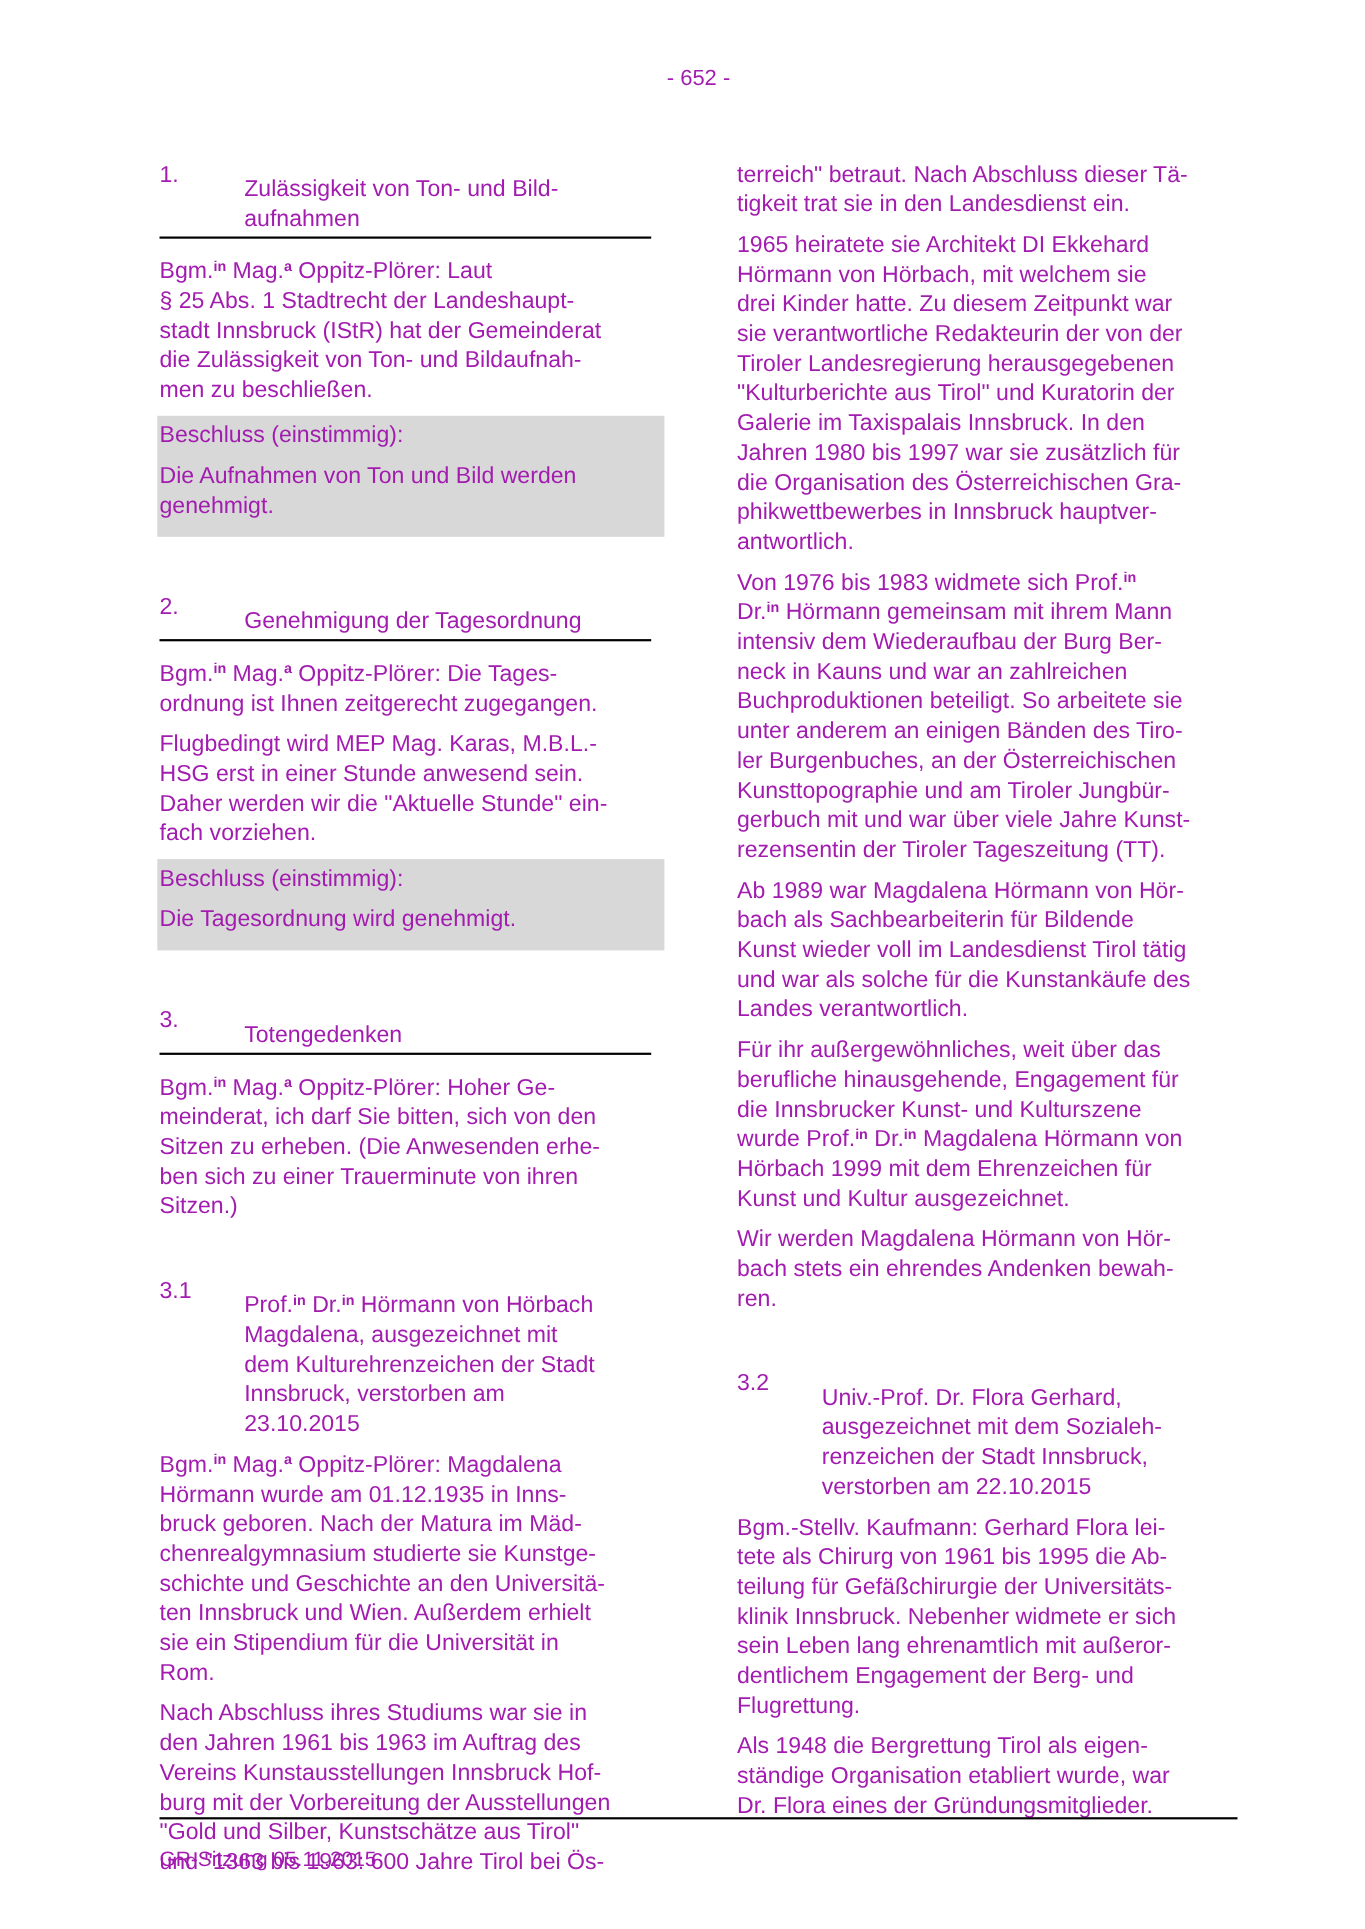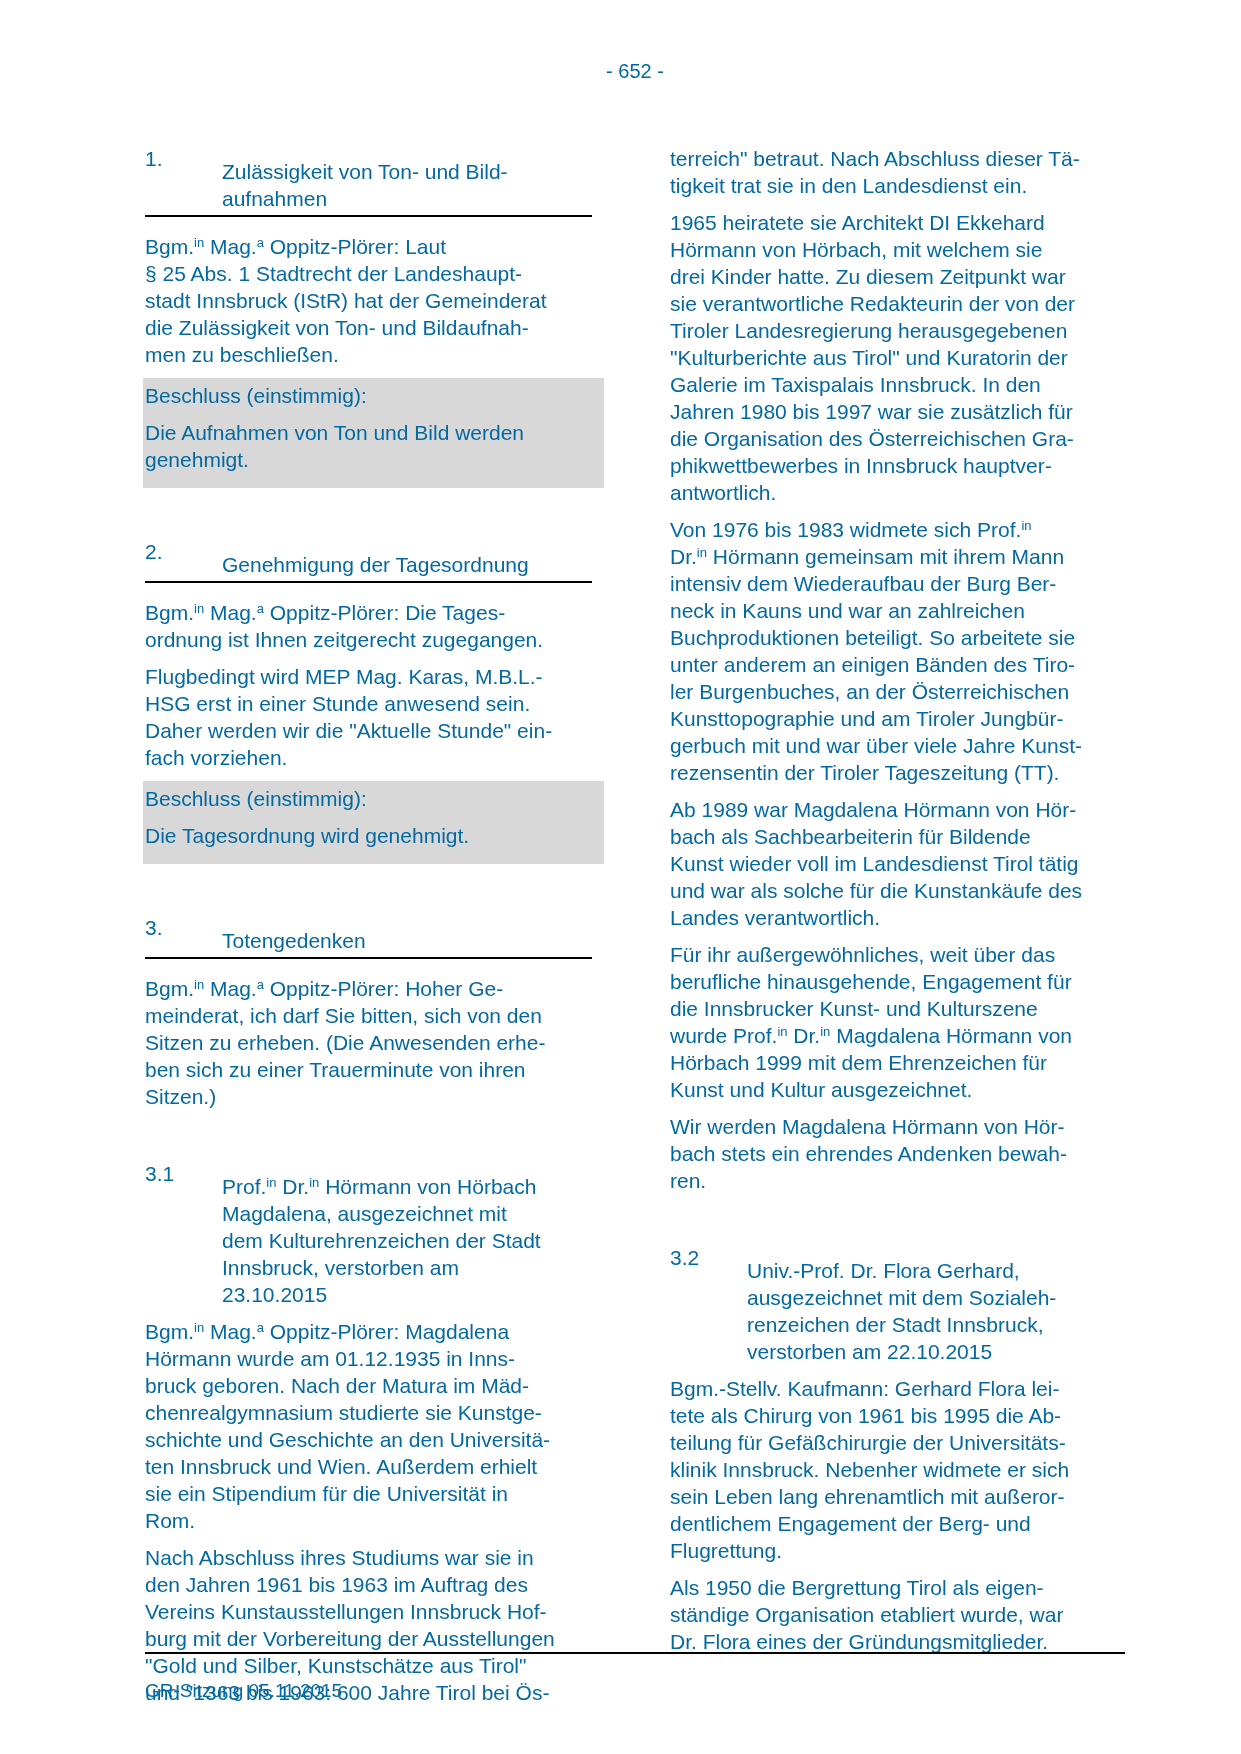--- a/index.html
+++ b/index.html
@@ -51,26 +51,27 @@
     border-top: 2px solid #000;
     padding-top: 23px;
     font-size: 19px;
   }
   sup {
     font-size: 0.62em;
     line-height: 0;
     position: relative;
     top: -0.55em;
     vertical-align: baseline;
+    font-weight: bold;
   }
 </style>
 </head>
 <body>
 
-<div class="page" style="color: #0369a1;">
+<div class="page" style="color: #a21caf;">
 
   <div class="page-number">- 652 -</div>
 
   <div class="columns">
 
     <div class="col">
 
       <div class="heading ruled first">
         <span class="num">1.</span>
         <span class="title">Zulässigkeit von Ton- und Bild-
@@ -191,21 +192,21 @@
 verstorben am 22.10.2015</span>
       </div>
 
       <p class="para">Bgm.-Stellv. Kaufmann: Gerhard Flora lei-
 tete als Chirurg von 1961 bis 1995 die Ab-
 teilung für Gefäßchirurgie der Universitäts-
 klinik Innsbruck. Nebenher widmete er sich
 sein Leben lang ehrenamtlich mit außeror-
 dentlichem Engagement der Berg- und
 Flugrettung.</p>
-      <p class="para">Als 1950 die Bergrettung Tirol als eigen-
+      <p class="para">Als 1948 die Bergrettung Tirol als eigen-
 ständige Organisation etabliert wurde, war
 Dr. Flora eines der Gründungsmitglieder.</p>
 
     </div>
 
   </div>
 
   <div class="footer">
     <span>GR-Sitzung 05.11.2015</span>
   </div>

